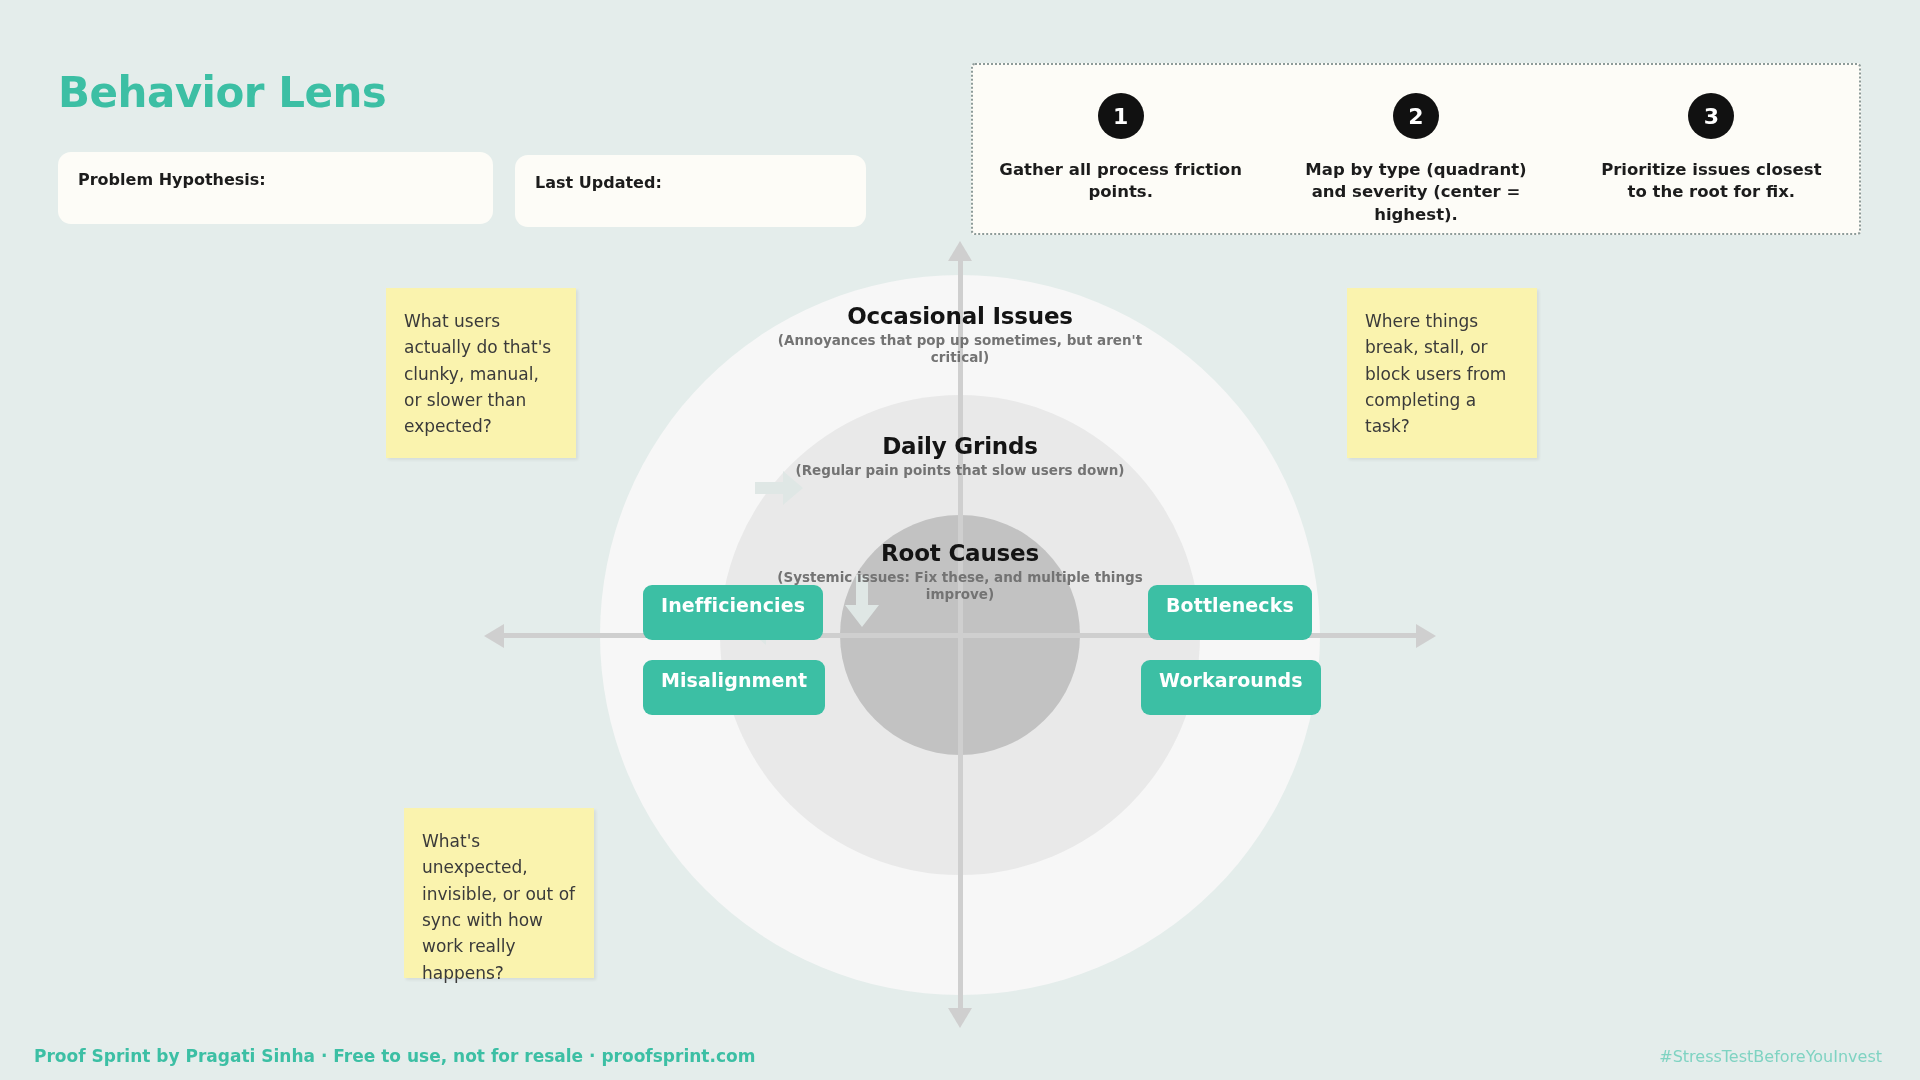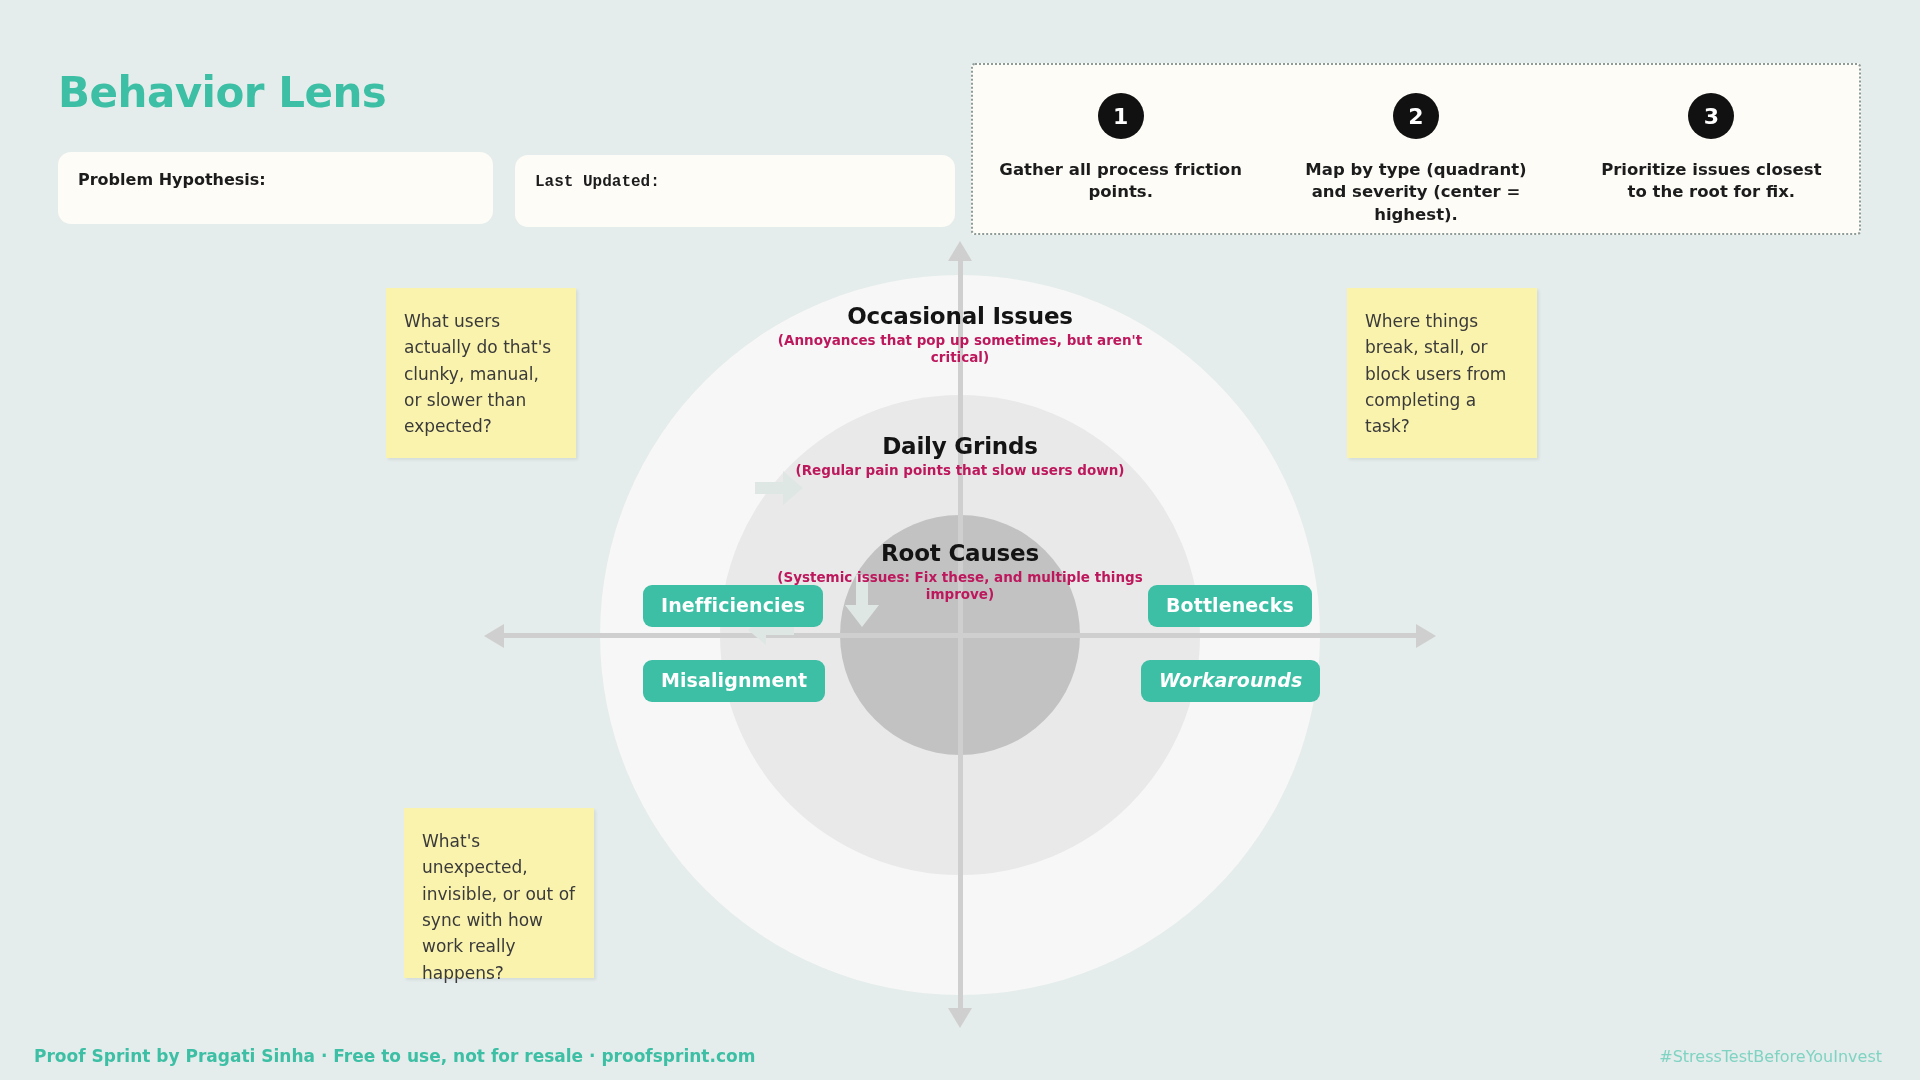--- a/index.html
+++ b/index.html
@@ -15,21 +15,21 @@
   #page-title {
     position: absolute; left: 58px; top: 68px;
     font-size: 42px; font-weight: bold; letter-spacing: -0.5px;
     color: #3cbfa4;
   }
   .field-card {
     position: absolute; background: #fdfcf7;
     border-radius: 13px; padding: 18px 20px 0 20px;
   }
   #field-problem { left: 58px; top: 152px; width: 435px; height: 72px; }
-  #field-updated { left: 515px; top: 155px; width: 440px; height: 72px; font-family: Liberation Mono, monospace; }
+  #field-updated { left: 515px; top: 155px; width: 351px; height: 72px; }
   .field-label { font-size: 16px; font-weight: bold; color: #1c1c1c; }
 
   
   #steps-panel {
     position: absolute; left: 971px; top: 63px; width: 890px; height: 172px;
     background: #fdfcf7; border: 2px dotted #8d9b99; border-radius: 4px;
     display: flex; align-items: flex-start;
   }
   .step { flex: 1; padding: 28px 26px 0 26px; text-align: center; }
   .step-badge {
@@ -54,42 +54,42 @@
   .axis-head {
     position: absolute; width: 0; height: 0;
   }
   #head-up    { left: 348px; top: -34px;  border-left: 12px solid transparent; border-right: 12px solid transparent; border-bottom: 20px solid #cfcfcf; }
   #head-down  { left: 348px; top: 733px;  border-left: 12px solid transparent; border-right: 12px solid transparent; border-top: 20px solid #cfcfcf; }
   #head-left  { left: -116px; top: 349px; border-top: 12px solid transparent; border-bottom: 12px solid transparent; border-right: 20px solid #cfcfcf; }
   #head-right { left: 816px; top: 349px;  border-top: 12px solid transparent; border-bottom: 12px solid transparent; border-left: 20px solid #cfcfcf; }
 
   .ring-label { position: absolute; width: 420px; left: 150px; text-align: center; }
   .ring-title { font-size: 23px; font-weight: bold; color: #141414; letter-spacing: -0.2px; }
-  .ring-sub { font-size: 13.5px; font-weight: bold; color: #be185d; line-height: 1.25; margin-top: 3px; }
+  .ring-sub { font-size: 13.5px; font-weight: bold; color: #737373; line-height: 1.25; margin-top: 3px; }
   #label-occasional { top: 28px; }
   #label-daily { top: 158px; }
   #label-root { top: 265px; }
 
   
   .in-arrow { position: absolute; color: #dfe7e5; }
   .in-arrow svg { display: block; }
   #in-arrow-left  { left: 155px; top: 196px; }
   #in-arrow-right { left: 245px; top: 300px; }
   #in-arrow-bottom{ left: 148px; top: 340px; }
 
   
   .pill {
     position: absolute; background: #3cbfa4; color: #fff;
     font-size: 19px; font-weight: bold; letter-spacing: 0.1px;
-    padding: 9px 18px 11px 18px; border-radius: 9px; white-space: nowrap;
+    padding: 9px 18px 24px 18px; border-radius: 9px; white-space: nowrap;
   }
   #pill-inefficiencies { left: 643px; top: 585px; }
   #pill-misalignment   { left: 643px; top: 660px; }
   #pill-bottlenecks    { left: 1148px; top: 585px; }
-  #pill-workarounds    { left: 1141px; top: 660px; font-style: italic; }
+  #pill-workarounds    { left: 1141px; top: 660px; }
 
   
   .sticky {
     position: absolute; width: 190px; height: 170px;
     background: #faf3ae; padding: 20px 18px;
     font-size: 17px; line-height: 1.55; color: #3a3a3a;
     box-shadow: 2px 2px 3px rgba(0,0,0,0.07);
   }
   #sticky-tl { left: 386px; top: 288px; }
   #sticky-tr { left: 1347px; top: 288px; }

